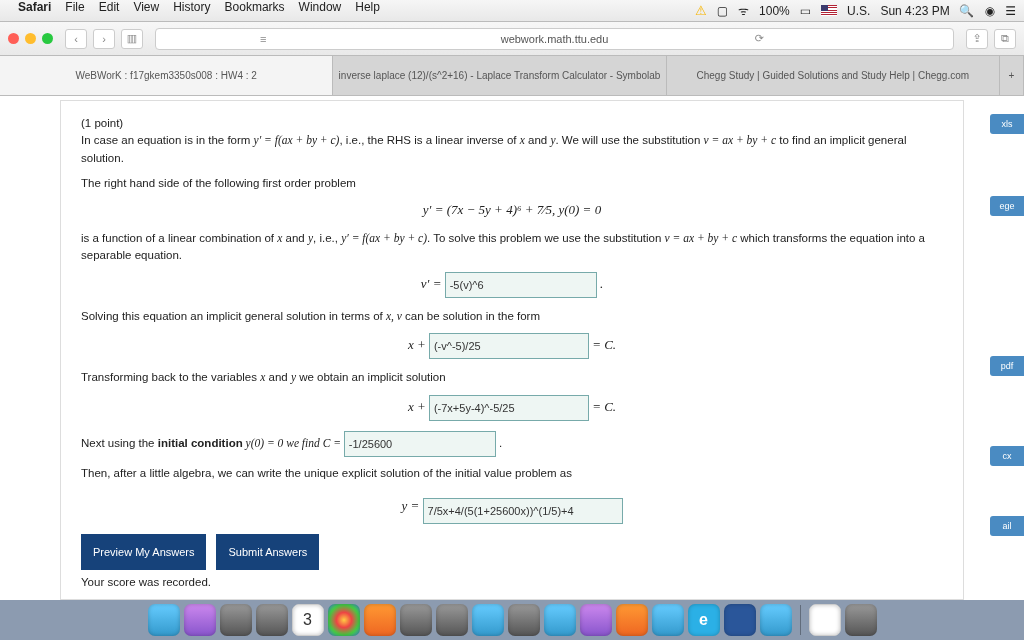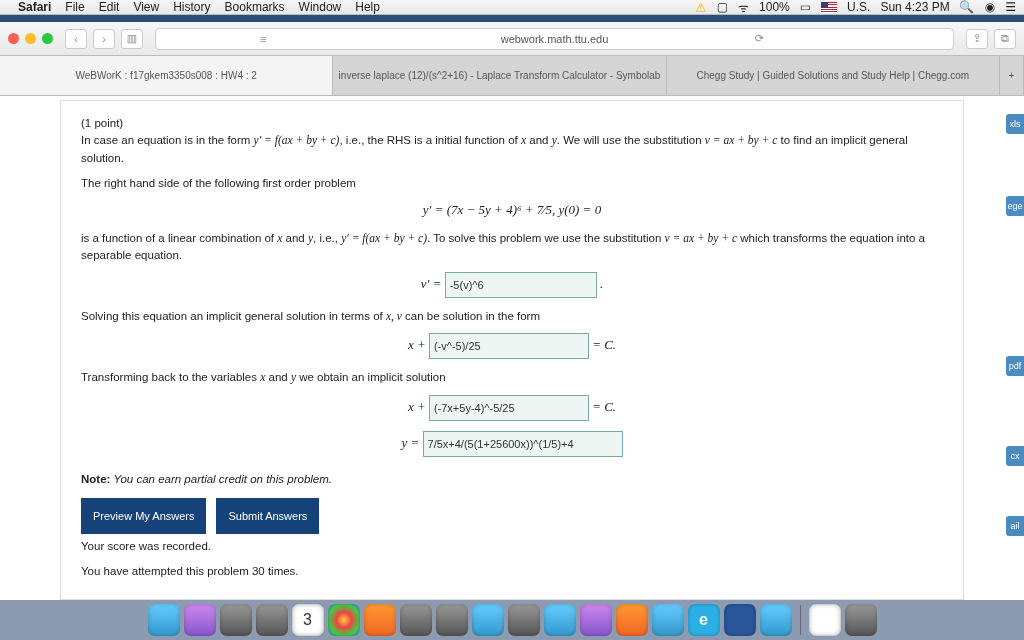--- a/index.html
+++ b/index.html
@@ -1,17 +1,17 @@
 <!DOCTYPE html>
 <html><head>
 <meta charset="utf-8">
 <style>
 * { margin: 0; padding: 0; box-sizing: border-box; font-family: -apple-system, "Helvetica Neue", Arial, sans-serif; }
 body { width: 1024px; height: 640px; overflow: hidden; background: #2a4d7a; position: relative; }
-.menubar { height: 15px; background: linear-gradient(#f6f6f6,#e8e8e8); display:flex; padding:0 8px; font-size:12px; color:#222; border-bottom:1px solid #bbb; }
+.menubar { height: 22px; background: linear-gradient(#f6f6f6,#e8e8e8); display:flex; padding:0 8px; font-size:12px; color:#222; border-bottom:1px solid #bbb; }
 .menubar .apple { margin-right:10px; font-size:14px; }
 .menubar .m { margin-right:14px; }
 .menubar .right { margin-left:auto; display:flex; align-items:center; gap:10px; }
 .menubar .right span { white-space:nowrap; }
 .flag { display:inline-block; width:16px; height:11px; background:linear-gradient(#b22234 0 8%,#fff 8% 16%,#b22234 16% 24%,#fff 24% 32%,#b22234 32% 40%,#fff 40% 48%,#b22234 48% 56%,#fff 56% 64%,#b22234 64% 72%,#fff 72% 80%,#b22234 80% 88%,#fff 88% 100%); position:relative; }
 .flag::before{content:"";position:absolute;top:0;left:0;width:7px;height:6px;background:#3c3b6e;}
 .warn { color:#f7b500; font-size:13px; }
 .window { position:absolute; top:22px; left:0; right:0; height:578px; background:#fff; display:flex; flex-direction:column; }
 .toolbar { height:34px; background:linear-gradient(#f7f7f7,#e9e9e9); border-bottom:1px solid #bbb; display:flex; align-items:center; padding:0 8px; gap:6px; }
 .traffic { display:flex; gap:6px; margin-right:6px; }
@@ -26,21 +26,21 @@
 .content { flex:1; overflow:hidden; position:relative; background:#fff; }
 .sheet { position:absolute; left:60px; right:60px; top:4px; bottom:0; background:#fff; border:1px solid #ddd; padding:14px 20px; font-size:11.5px; color:#222; line-height:1.5; }
 .sheet p { margin-bottom:8px; }
 .math { font-family: "Times New Roman", serif; font-style:italic; }
 .eq { text-align:center; margin:6px 0 10px; font-family:"Times New Roman",serif; font-style:italic; font-size:13px; }
 .inl { display:inline-block; height:26px; border:1px solid #7aa; background:#eef6f3; padding:0 4px; font-size:11px; font-family:Arial; color:#333; vertical-align:middle; min-width:90px; }
 .inl.wide{min-width:160px;}
 .note { margin-top:14px; }
 .btns { margin-top:10px; display:flex; gap:10px; }
 .btn { background:#16427a; color:#fff; padding:12px 12px; font-size:11px; border:none; cursor:pointer; }
-.sidenotch { position:absolute; right:0; width:18px; height:20px; background:#4a8bc2; border-radius:3px 0 0 3px; color:#fff; font-size:9px; display:flex; align-items:center; justify-content:center; }
+.sidenotch { position:absolute; right:0; width:34px; height:20px; background:#4a8bc2; border-radius:3px 0 0 3px; color:#fff; font-size:9px; display:flex; align-items:center; justify-content:center; }
 .dock { position:absolute; bottom:0; left:0; right:0; height:40px; background:rgba(220,220,220,0.55); display:flex; align-items:center; justify-content:center; gap:4px; padding:0 10px; }
 .di { width:32px; height:32px; border-radius:7px; background:linear-gradient(#8ab,#579); box-shadow:inset 0 0 4px rgba(0,0,0,0.25); }
 .di.f{background:linear-gradient(#6cf,#39c);} .di.c{background:radial-gradient(#fc4,#e44,#4c4,#48e);} 
 .di.w{background:#fff;border:1px solid #ccc;} .di.o{background:linear-gradient(#f93,#e62);}
 .di.g{background:linear-gradient(#999,#555);} .di.p{background:linear-gradient(#c8e,#85c);}
 .sep { width:1px; height:30px; background:rgba(0,0,0,0.3); margin:0 4px; }
 </style>
 </head>
 <body>
 
@@ -96,39 +96,40 @@
 
   <div class="content">
     <div class="sidenotch" style="top:18px">xls</div>
     <div class="sidenotch" style="top:100px">ege</div>
     <div class="sidenotch" style="top:260px">pdf</div>
     <div class="sidenotch" style="top:350px">cx</div>
     <div class="sidenotch" style="top:420px">ail</div>
 
     <div class="sheet">
       <p><span>(1 point)</span><br>
-      <span>In case an equation is in the form </span><span class="math">y′ = f(ax + by + c)</span><span>, i.e., the RHS is a initial function of </span><span class="math">x</span> and <span class="math">y</span><span>. We will use the substitution </span><span class="math">v = ax + by + c</span><span> to find an implicit general solution.</span></p>
+      <span>In case an equation is in the form </span><span class="math">y′ = f(ax + by + c)</span><span>, i.e., the RHS is a linear inverse of </span><span class="math">x</span> and <span class="math">y</span><span>. We will use the substitution </span><span class="math">v = ax + by + c</span><span> to find an implicit general solution.</span></p>
 
       <p>The right hand side of the following first order problem</p>
       <div class="eq">y′ = (7x − 5y + 4)⁶ + 7⁄5,   y(0) = 0</div>
 
       <p><span>is a function of a linear combination of </span><span class="math">x</span> and <span class="math">y</span><span>, i.e., </span><span class="math">y′ = f(ax + by + c)</span><span>. To solve this problem we use the substitution </span><span class="math">v = ax + by + c</span><span> which transforms the equation into a separable equation.</span></p>
 
       <div class="eq"><span class="math">v′ = </span><input class="inl" value="-5(v)^6" style=""> .</div>
 
       <p><span>Solving this equation an implicit general solution in terms of </span><span class="math">x, v</span><span> can be solution in the form</span></p>
       <div class="eq"><span class="math">x + </span><input class="inl wide" value="(-v^-5)/25" style=""><span class="math"> = C.</span></div>
 
       <p><span>Transforming back to the variables </span><span class="math">x</span> and <span class="math">y</span><span> we obtain an implicit solution</span></p>
       <div class="eq"><span class="math">x + </span><input class="inl wide" value="(-7x+5y-4)^-5/25" style=""><span class="math"> = C.</span></div>
 
+      <p><span>Next using the </span><b>initial condition</b><span class="math"> y(0) = 0 we find C = </span><input class="inl" value="-1/25600" style=""> .</p>
 
-      <div class="eq"><span class="math">y = </span><input class="inl wide" style="min-width: 200px;" value="7/5x+4/(5(1+25600x))^(1/5)+4"></div>
+      <p>Then, after a little algebra, we can write the unique explicit solution of the initial value problem as</p>
+      <div class="eq"><span class="math">y = </span><input class="inl wide" style="min-width: 200px; margin-top: 8px;" value="7/5x+4/(5(1+25600x))^(1/5)+4"></div>
 
-      <p class="note"><b>Note:</b><i> You can earn partial credit on this problem.</i></p>
       <div class="btns">
         <button class="btn">Preview My Answers</button>
         <button class="btn">Submit Answers</button>
       </div>
       <p style="margin-top:4px">Your score was recorded.</p>
       <p>You have attempted this problem 30 times.</p>
     </div>
   </div>
 </div>
 

